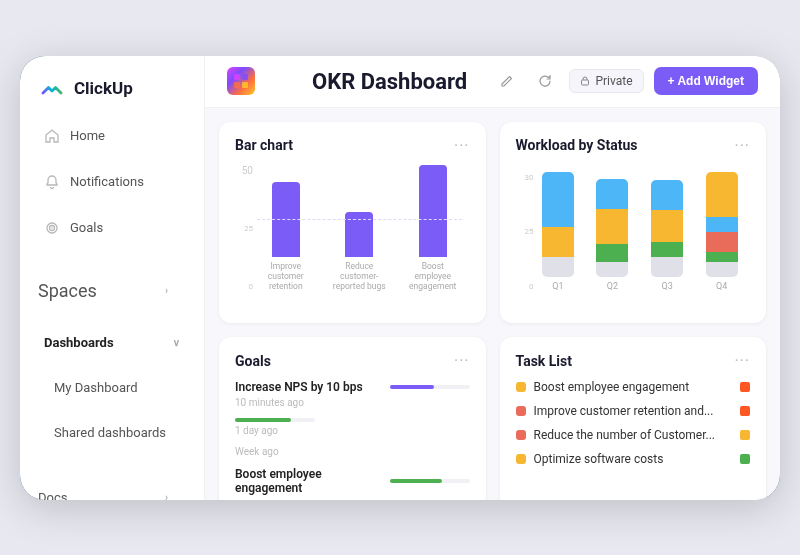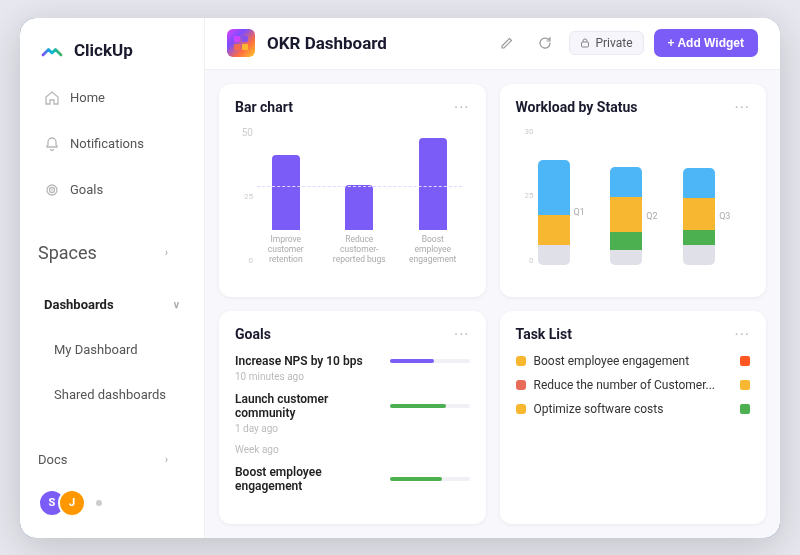--- a/index.html
+++ b/index.html
@@ -7,23 +7,23 @@
       font-family: -apple-system, BlinkMacSystemFont, 'Segoe UI', Roboto, sans-serif;
       background: #e8e8f0;
       display: flex;
       justify-content: center;
       align-items: center;
       min-height: 100vh;
       font-size: 13px;
     }
     .window {
       width: 760px;
-      height: 520px;
+      height: 444px;
       background: #0c4a6e;
-      border-radius: 16px;
+      border-radius: 25px;
       box-shadow: 0 8px 40px rgba(0,0,0,0.18);
       display: flex;
       overflow: hidden;
     }
     
     .sidebar {
       width: 185px;
       min-width: 185px;
       background: #fff;
       border-right: 1px solid #f0f0f0;
@@ -120,24 +120,25 @@
       width: 28px;
       height: 28px;
       background: linear-gradient(135deg, #e040fb, #7c4dff, #ff6e40, #ffca28);
       border-radius: 6px;
       display: flex;
       align-items: center;
       justify-content: center;
       font-size: 14px;
     }
     .topbar-title {
-      font-size: 17px;
+      font-size: 22px;
       font-weight: 700;
       color: #1a1a2e;
       flex: 1;
+      margin-left: 45px;
     }
     .topbar-actions {
       display: flex;
       align-items: center;
       gap: 10px;
     }
     .topbar-icon-btn {
       width: 28px;
       height: 28px;
       display: flex;
@@ -219,21 +220,21 @@
       background: #7c5cf6;
     }
     .bar-label {
       font-size: 8.5px;
       color: #aaa;
       text-align: center;
       line-height: 1.2;
     }
     .stacked-bar-group {
       display: flex;
-      flex-direction: row;
+      flex-direction: column;
       align-items: center;
       gap: 4px;
       flex: 1;
     }
     .stacked-bar {
       width: 32px;
       display: flex;
       flex-direction: column;
       border-radius: 4px;
       overflow: hidden;
@@ -445,21 +446,21 @@
         </div>
       </div>
 
       <div class="widget">
         <div class="widget-header">
           <span class="widget-title">Workload by Status</span>
           <span class="widget-menu">···</span>
         </div>
         <div style="flex:1;position:relative;display:flex;align-items:flex-end;padding:0 8px 18px 22px;gap:14px;">
 
-          <div style="position:absolute;left:0;top:0;bottom:18px;display:flex;flex-direction:column;justify-content:space-between;align-items:flex-end;width:18px;">
+          <div style="position:absolute;left:0;top:8px;bottom:18px;display:flex;flex-direction:column;justify-content:space-between;align-items:flex-end;width:18px;">
             <span style="font-size:8px;color:#ccc;">30</span>
             <span style="font-size:8px;color:#ccc;">25</span>
             <span style="font-size:8px;color:#ccc;">0</span>
           </div>
 
           <div class="stacked-bar-group">
             <div class="stacked-bar" style="height:105px;border-radius:5px;overflow:hidden;width:32px;">
               <div style="flex:55;background:#4db6f7;"></div>
               <div style="flex:30;background:#f7b731;"></div>
               <div style="flex:20;background:#e0e0e8;"></div>
@@ -480,41 +481,50 @@
           <div class="stacked-bar-group">
             <div class="stacked-bar" style="height:97px;border-radius:5px;overflow:hidden;width:32px;">
               <div style="flex:30;background:#4db6f7;"></div>
               <div style="flex:32;background:#f7b731;"></div>
               <div style="flex:15;background:#4caf50;"></div>
               <div style="flex:20;background:#e0e0e8;"></div>
             </div>
             <span class="stacked-label">Q3</span>
           </div>
 
+          <div class="stacked-bar-group">
+            <div class="stacked-bar" style="height:105px;border-radius:5px;overflow:hidden;width:32px;">
+              <div style="flex:45;background:#f7b731;"></div>
+              <div style="flex:15;background:#4db6f7;"></div>
+              <div style="flex:20;background:#e96c5a;"></div>
+              <div style="flex:10;background:#4caf50;"></div>
+              <div style="flex:15;background:#e0e0e8;"></div>
+            </div>
+            <span class="stacked-label">Q4</span>
+          </div>
         </div>
       </div>
 
       <div class="widget">
         <div class="widget-header">
           <span class="widget-title">Goals</span>
           <span class="widget-menu">···</span>
         </div>
         <div class="goals-list">
           <div class="goal-item">
             <div style="display:flex;align-items:center;justify-content:space-between;">
               <span class="goal-name">Increase NPS by 10 bps</span>
               <div style="width:80px;height:4px;background:#f0f0f5;border-radius:2px;position:relative;">
                 <div style="width:55%;height:4px;background:#7c5cf6;border-radius:2px;"></div>
               </div>
             </div>
             <span class="goal-time">10 minutes ago</span>
           </div>
           <div class="goal-item">
             <div style="display:flex;align-items:center;justify-content:space-between;">
-              <span class="goal-name">Launch customer community</span>
               <div style="width:80px;height:4px;background:#f0f0f5;border-radius:2px;">
                 <div style="width:70%;height:4px;background:#4caf50;border-radius:2px;"></div>
               </div>
             </div>
             <span class="goal-time">1 day ago</span>
           </div>
           <div class="goal-item">
             <span class="goal-time">Week ago</span>
           </div>
           <div class="goal-item">
@@ -534,20 +544,25 @@
           <span class="widget-menu">···</span>
         </div>
         <div class="task-list">
           <div class="task-item">
             <div class="task-dot" style="background:#f7b731;"></div>
             <span class="task-name">Boost employee engagement</span>
             <div class="task-flag" style="background:#ff5722;"></div>
           </div>
           <div class="task-item">
             <div class="task-dot" style="background:#e96c5a;"></div>
+            <span class="task-name">Improve customer retention and...</span>
+            <div class="task-flag" style="background:#ff5722;"></div>
+          </div>
+          <div class="task-item">
+            <div class="task-dot" style="background:#e96c5a;"></div>
             <span class="task-name">Reduce the number of Customer...</span>
             <div class="task-flag" style="background:#f7b731;"></div>
           </div>
           <div class="task-item">
             <div class="task-dot" style="background:#f7b731;"></div>
             <span class="task-name">Optimize software costs</span>
             <div class="task-flag" style="background:#4caf50;"></div>
           </div>
         </div>
       </div>

